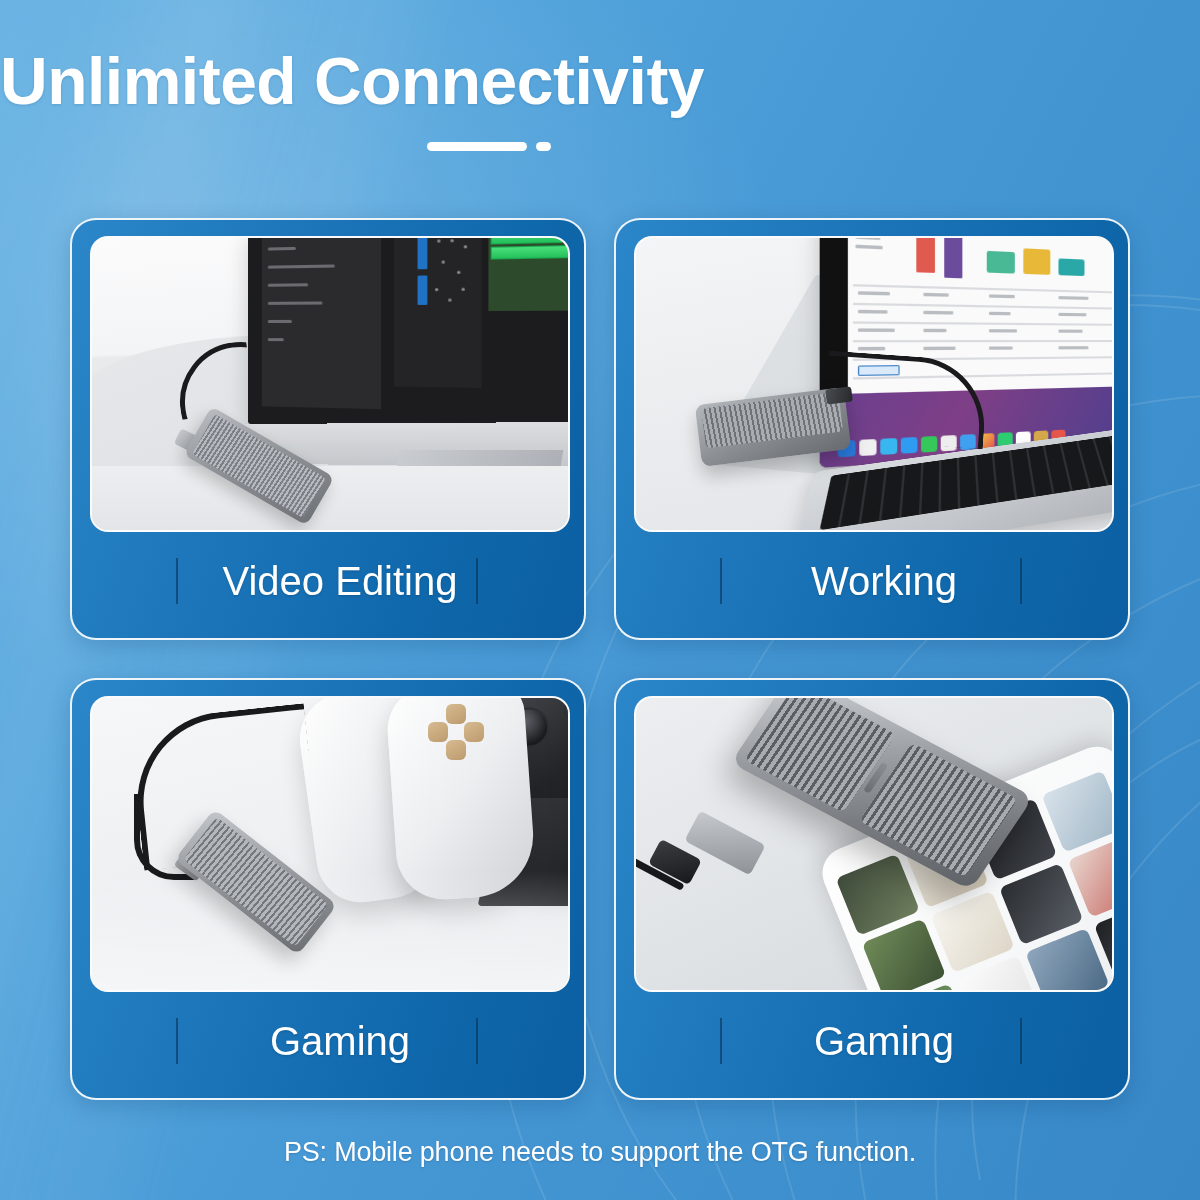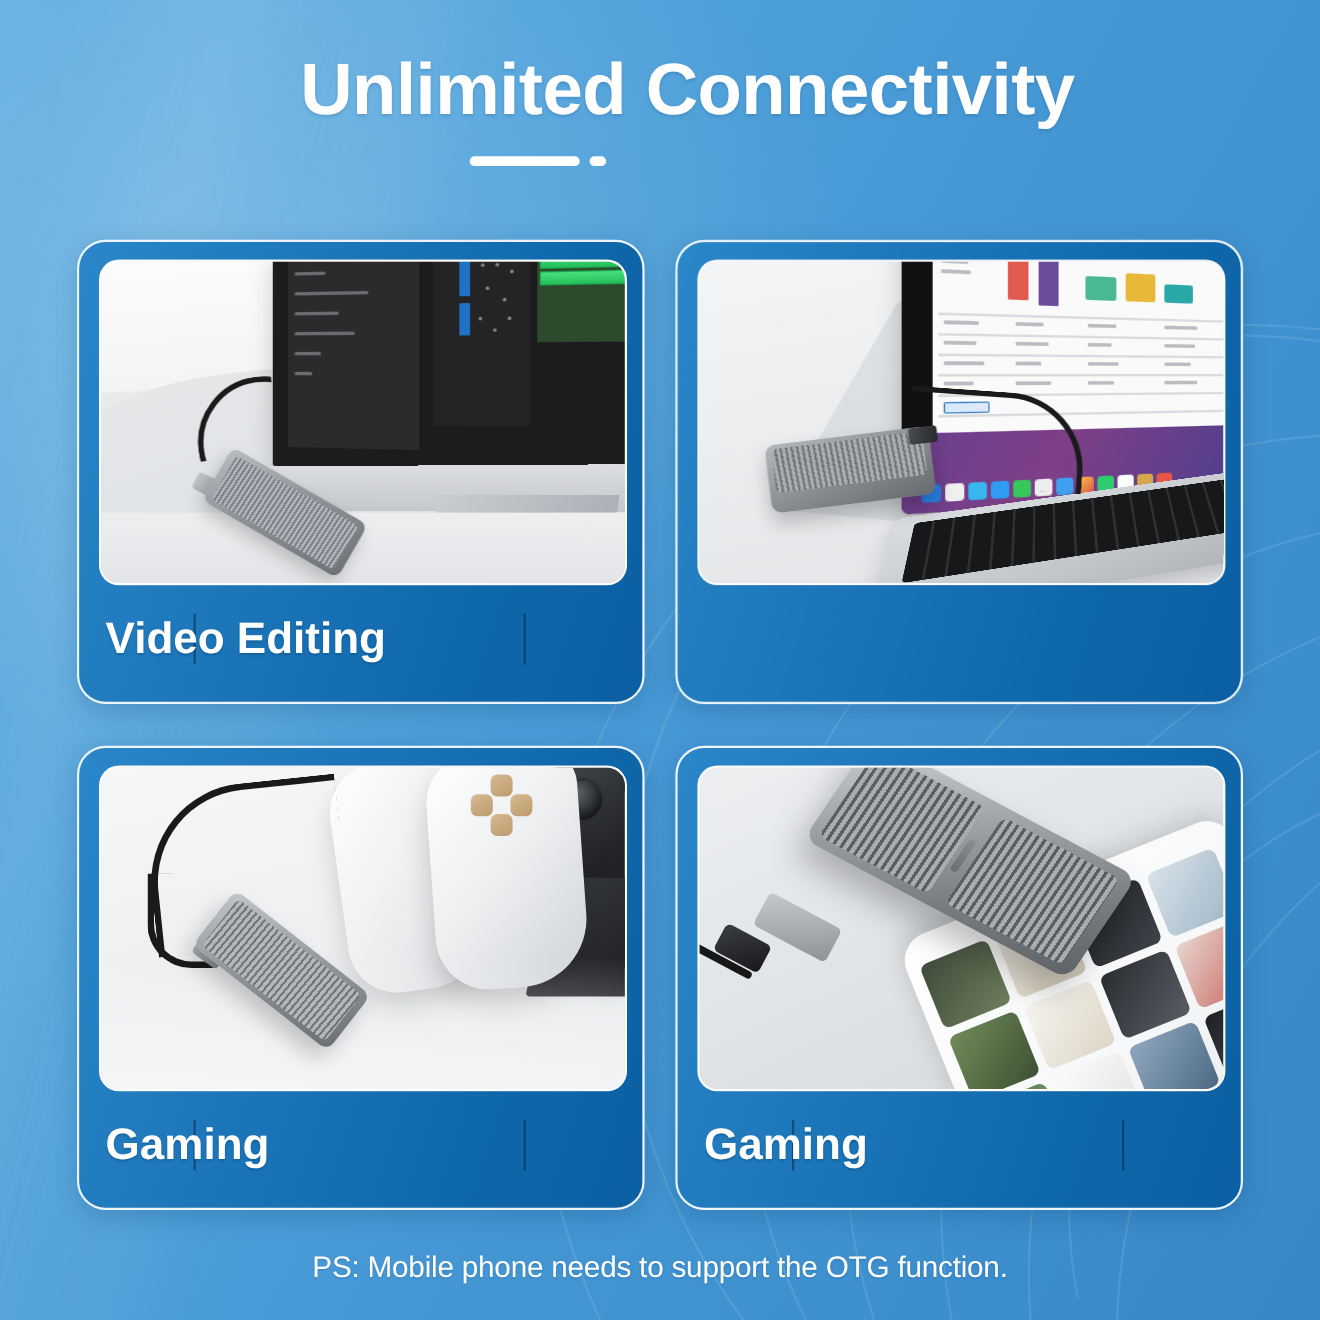--- a/index.html
+++ b/index.html
@@ -16,21 +16,21 @@
   .bg-lines { position:absolute; inset:0; pointer-events:none; }
   .bg-streak {
     position:absolute; top:-200px; left:-80px;
     width:260px; height:1700px;
     background:linear-gradient(90deg, rgba(255,255,255,0.0), rgba(255,255,255,0.10), rgba(255,255,255,0.0));
     transform:rotate(14deg); filter:blur(24px);
   }
   .bg-streak.s2 { left:120px; width:180px; opacity:.55; }
 
   
-  .header { position:absolute; top:0; left:0; width:977px; text-align:right; }
+  .header { position:absolute; top:0; left:0; width:977px; text-align:left; }
   .page-title {
     margin-top:44px;
     font-size:66px; font-weight:bold; color:#ffffff;
     letter-spacing:-0.5px; line-height:1.15;
     text-shadow:0 1px 3px rgba(0,60,110,0.18);
   }
   .divider { margin-top:22px; display:flex; justify-content:center; align-items:center; gap:9px; }
   .divider-bar { width:100px; height:9px; border-radius:5px; background:#ffffff; }
   .divider-dot { width:15px; height:9px; border-radius:5px; background:#ffffff; }
 
@@ -68,22 +68,22 @@
     position:absolute; left:0; bottom:0; width:100%; height:108px;
   }
   .tick {
     position:absolute; top:28px; width:2px; height:46px;
     background:rgba(8,42,75,0.55);
   }
   .tick.left  { left:104px; }
   .tick.right { left:404px; }
   .card-label {
     position:absolute; top:22px; left:0; width:100%;
-    text-align:left; color:#ffffff;
-    font-size:40px; line-height:58px; font-weight:bold;
+    text-align:center; color:#ffffff;
+    font-size:40px; line-height:58px; font-weight:normal;
     text-shadow:0 1px 2px rgba(0,45,85,0.25);
     padding-left:24px;
   }
 
   
   .s1-wall { position:absolute; inset:0; background:linear-gradient(178deg,#fbfbfc 0%,#f3f4f5 38%,#e9eaec 39%,#e2e4e6 100%); }
   .s1-deskshadow { position:absolute; left:-10px; top:96px; width:360px; height:230px;
     background:linear-gradient(160deg,#e6e8ea,#dadde0); border-radius:60% 40% 0 0 / 60px; }
   .s1-monitor { position:absolute; left:156px; top:-10px; width:360px; height:196px;
     background:#1c1c1e; border-radius:3px; transform:perspective(600px) rotateY(-10deg); transform-origin:left center;
@@ -350,20 +350,25 @@
       </div>
       <div class="s2-lap-base">
         <div class="s2-keys"></div>
       </div>
       <div class="s2-cable2"></div>
       <div class="s2-ssd">
         <div class="s2-ssd-top"></div>
       </div>
       <div class="s2-plug"></div>
     </div>
+    <div class="card-footer">
+      <div class="tick left"></div>
+      <div class="tick right"></div>
+      <div class="card-label">Working</div>
+    </div>
   </div>
   </div>
 
   <div class="card-slot">
   <div class="card">
     <div class="photo">
       <div class="s3-wall"></div>
       <div class="s3-ctrl-white"></div>
       <div class="s3-ctrl-black">
         <div class="s3-stick" style="left:12px;top:26px;"></div>

